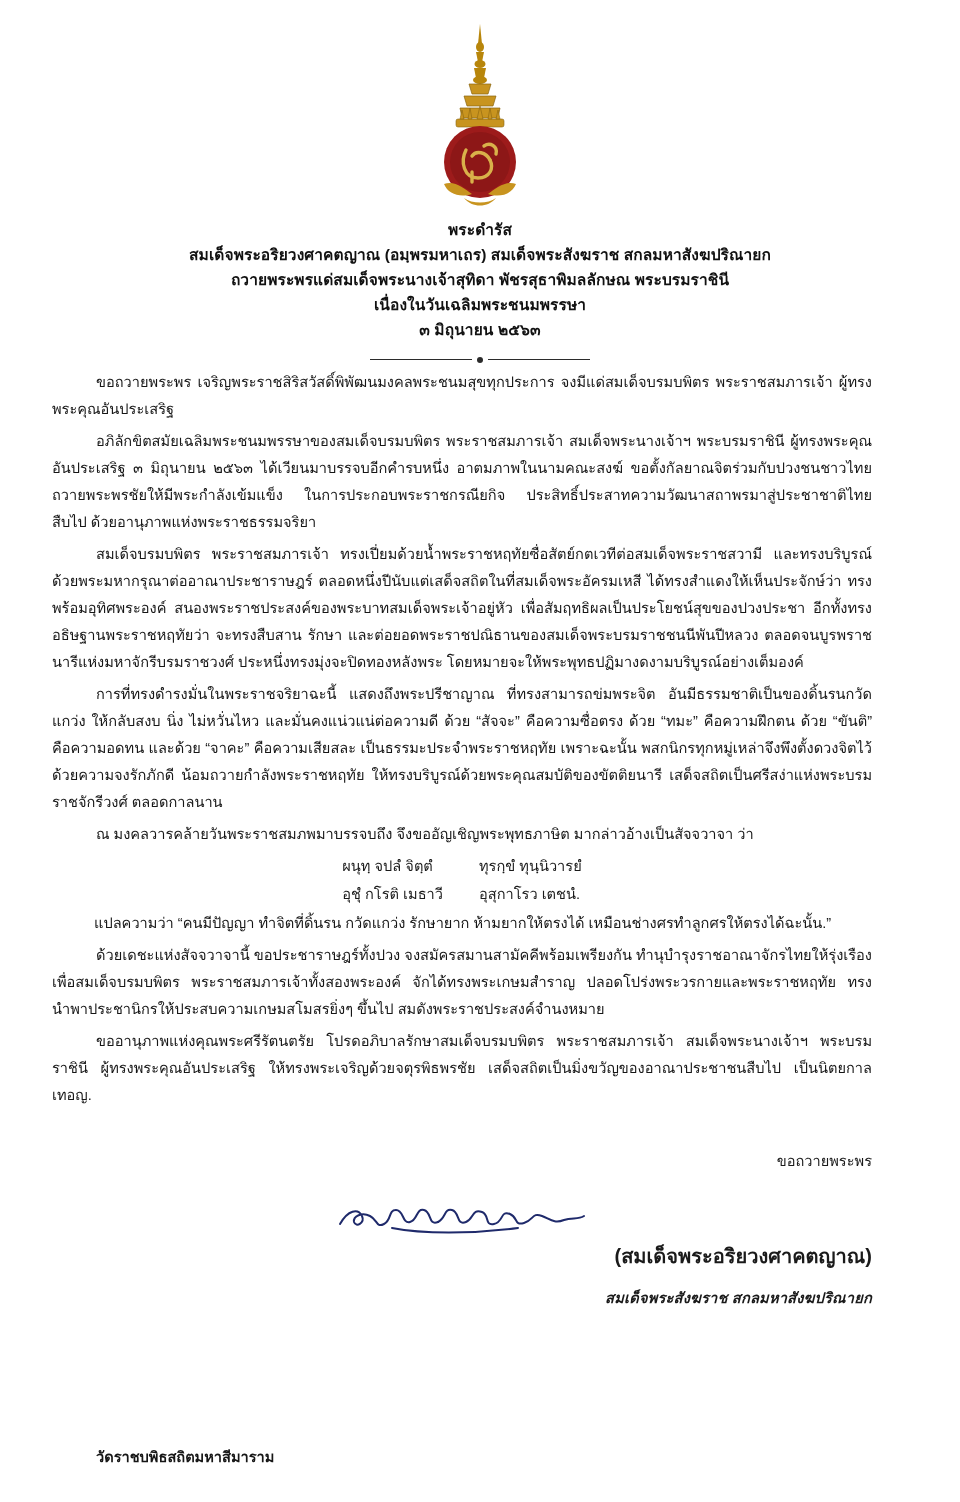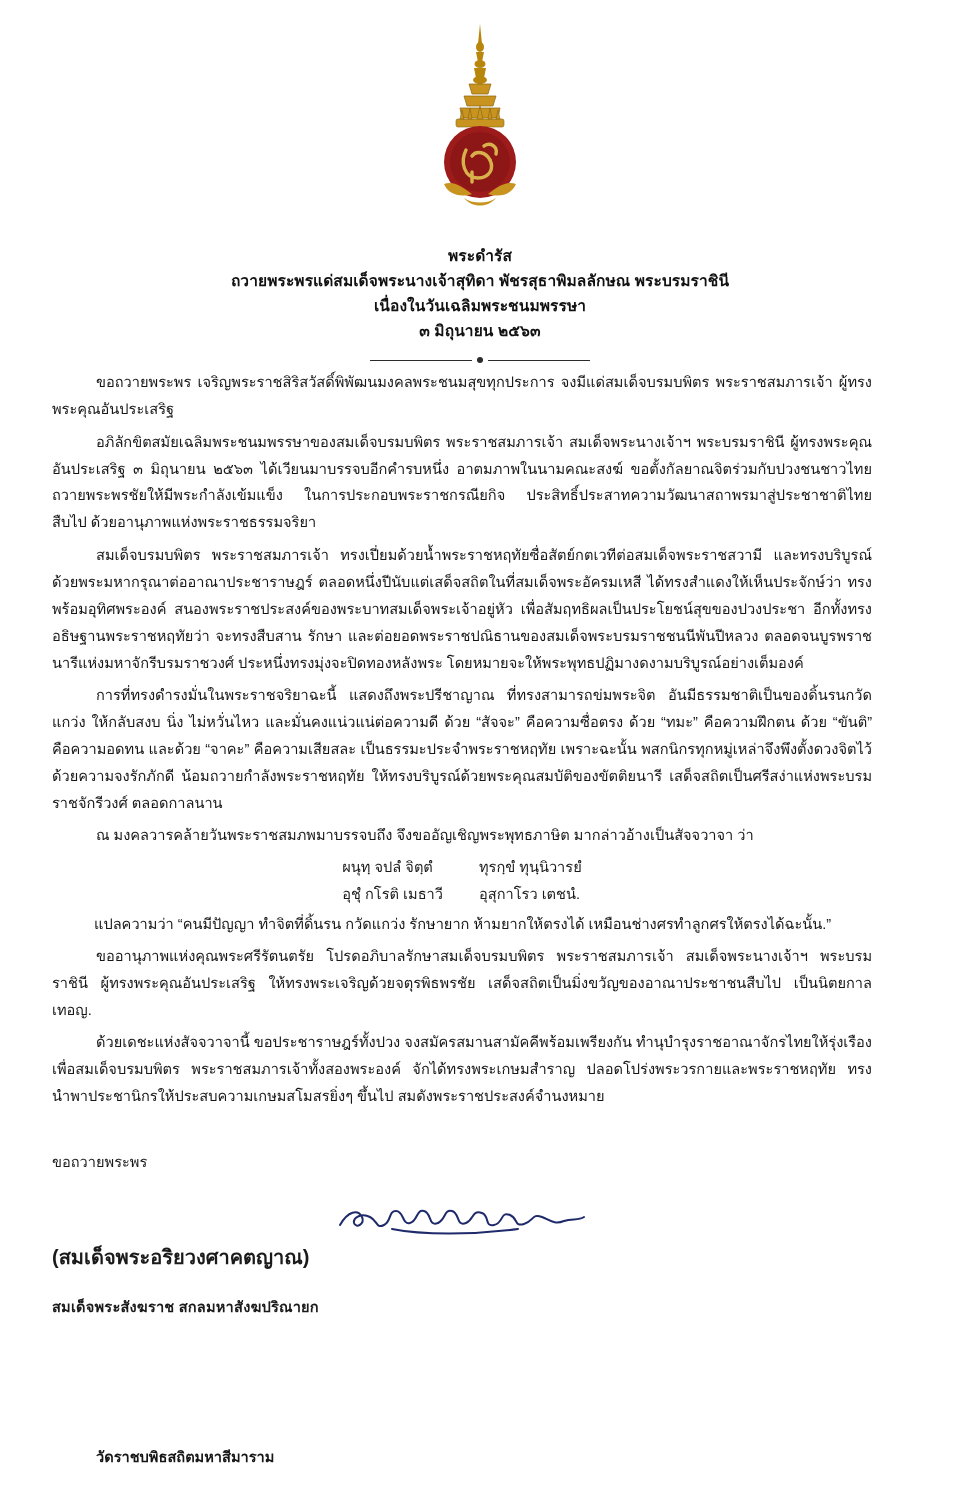--- a/index.html
+++ b/index.html
@@ -34,21 +34,21 @@
   .emblem {
     width: 120px;
     height: 195px;
     position: relative;
   }
   .emblem svg { display: block; }
 
   
   .heading {
     text-align: center;
-    margin-top: 26px;
+    margin-top: 0;
     line-height: 1.62;
   }
   .heading .ln {
     font-size: 15.5px;
     font-weight: bold;
     color: #111;
     letter-spacing: 0.1px;
   }
   .heading .ln1 { font-size: 15.5px; }
   .heading .ln-date { font-size: 15.5px; }
@@ -109,41 +109,42 @@
 
   .translation {
     font-size: 14.6px;
     line-height: 1.85;
     text-indent: 0;
     margin: 6px 0 0 0;
   }
 
   
   .sign-block {
-    text-align: left;
+    text-align: right;
     margin-top: 40px;
   }
   .sign-lead {
     font-size: 14.6px;
     margin-bottom: 26px;
   }
   .signature-svg {
     display: block;
     margin: 0 auto 2px auto;
   }
   .sign-name {
     font-size: 20px;
     font-weight: bold;
     margin-top: 2px;
   }
   .sign-title {
     font-size: 14.6px;
     font-weight: bold;
-    margin-top: 22px;
+    margin-top: 14px;
     letter-spacing: 0.2px;
+    font-style: italic;
   }
 
   
   .footer {
     position: absolute;
     left: 96px;
     bottom: 34px;
     font-size: 14.6px;
     font-weight: bold;
     color: #161616;
@@ -198,20 +199,21 @@
           <path d="M24 162 C 34 158, 44 166, 52 172 C 40 176, 28 172, 24 162 Z"></path>
           <path d="M96 162 C 86 158, 76 166, 68 172 C 80 176, 92 172, 96 162 Z"></path>
           <path d="M44 176 C 52 182, 68 182, 76 176 C 68 186, 52 186, 44 176 Z"></path>
         </g>
       </svg>
     </div>
   </div>
 
   <div class="heading">
     <div class="ln ln1">พระดำรัส</div>
+    <div class="ln">สมเด็จพระอริยวงศาคตญาณ (อมฺพรมหาเถร) สมเด็จพระสังฆราช สกลมหาสังฆปริณายก</div>
     <div class="ln">ถวายพระพรแด่สมเด็จพระนางเจ้าสุทิดา พัชรสุธาพิมลลักษณ พระบรมราชินี</div>
     <div class="ln">เนื่องในวันเฉลิมพระชนมพรรษา</div>
     <div class="ln ln-date">๓ มิถุนายน ๒๕๖๓</div>
   </div>
 
   <div class="divider">
     <div class="bar left"></div>
     <div class="dot"></div>
     <div class="bar"></div>
   </div>
@@ -229,22 +231,22 @@
         <span class="verse-line">อุชุํ กโรติ เมธาวี</span>
       </div>
       <div class="col">
         <span class="verse-line">ทุรกฺขํ ทุนฺนิวารยํ</span>
         <span class="verse-line">อุสุกาโรว เตชนํ.</span>
       </div>
     </div>
 
     <p class="para noindent translation">แปลความว่า “คนมีปัญญา ทำจิตที่ดิ้นรน กวัดแกว่ง รักษายาก ห้ามยากให้ตรงได้ เหมือนช่างศรทำลูกศรให้ตรงได้ฉะนั้น.”</p>
 
+    <p class="para">ด้วยเดชะแห่งสัจจวาจานี้ ขอประชาราษฎร์ทั้งปวง จงสมัครสมานสามัคคีพร้อมเพรียงกัน ทำนุบำรุงราชอาณาจักรไทยให้รุ่งเรือง เพื่อสมเด็จบรมบพิตร พระราชสมภารเจ้าทั้งสองพระองค์ จักได้ทรงพระเกษมสำราญ ปลอดโปร่งพระวรกายและพระราชหฤทัย ทรงนำพาประชานิกรให้ประสบความเกษมสโมสรยิ่งๆ ขึ้นไป สมดังพระราชประสงค์จำนงหมาย</p>
     <p class="para">ขออานุภาพแห่งคุณพระศรีรัตนตรัย โปรดอภิบาลรักษาสมเด็จบรมบพิตร พระราชสมภารเจ้า สมเด็จพระนางเจ้าฯ พระบรมราชินี ผู้ทรงพระคุณอันประเสริฐ ให้ทรงพระเจริญด้วยจตุรพิธพรชัย เสด็จสถิตเป็นมิ่งขวัญของอาณาประชาชนสืบไป เป็นนิตยกาล เทอญ.</p>
-    <p class="para">ด้วยเดชะแห่งสัจจวาจานี้ ขอประชาราษฎร์ทั้งปวง จงสมัครสมานสามัคคีพร้อมเพรียงกัน ทำนุบำรุงราชอาณาจักรไทยให้รุ่งเรือง เพื่อสมเด็จบรมบพิตร พระราชสมภารเจ้าทั้งสองพระองค์ จักได้ทรงพระเกษมสำราญ ปลอดโปร่งพระวรกายและพระราชหฤทัย ทรงนำพาประชานิกรให้ประสบความเกษมสโมสรยิ่งๆ ขึ้นไป สมดังพระราชประสงค์จำนงหมาย</p>
 
     <div class="sign-block">
       <div class="sign-lead">ขอถวายพระพร</div>
       <svg class="signature-svg" width="260" height="40" viewBox="0 0 260 40" xmlns="http://www.w3.org/2000/svg">
         <g fill="none" stroke="#1f2a6b" stroke-width="2" stroke-linecap="round" stroke-linejoin="round">
           <path d="M8 26 C 16 12, 26 10, 30 18 C 33 25, 24 30, 22 24 C 21 18, 30 14, 38 18 C 46 22, 44 30, 52 26 C 60 22, 56 12, 64 12 C 72 12, 70 26, 78 24 C 86 22, 84 10, 92 12 C 100 14, 96 28, 106 24"></path>
           <path d="M106 24 C 114 20, 112 10, 120 12 C 128 14, 124 28, 134 24 C 142 21, 140 10, 150 14 C 158 17, 152 28, 162 26 C 172 24, 168 12, 178 16 C 186 19, 182 28, 192 25 C 202 22, 200 14, 210 18 C 218 21, 222 26, 232 22 C 240 19, 246 22, 252 18"></path>
           <path d="M60 30 C 90 36, 140 36, 186 30"></path>
         </g>
       </svg>

